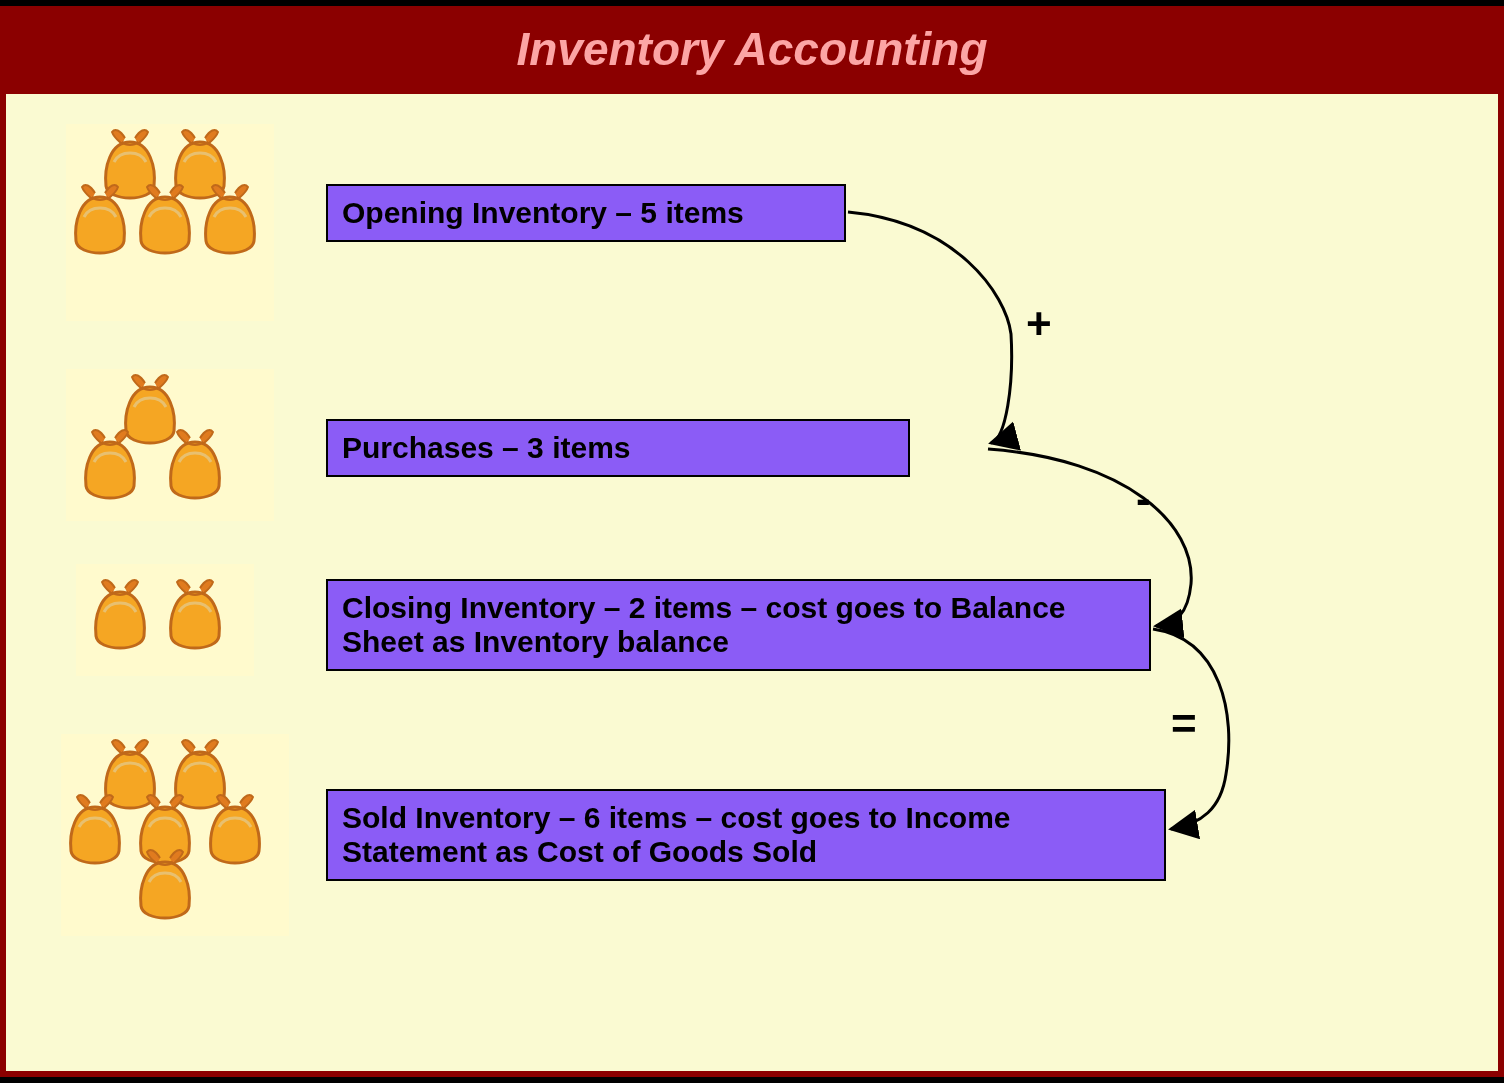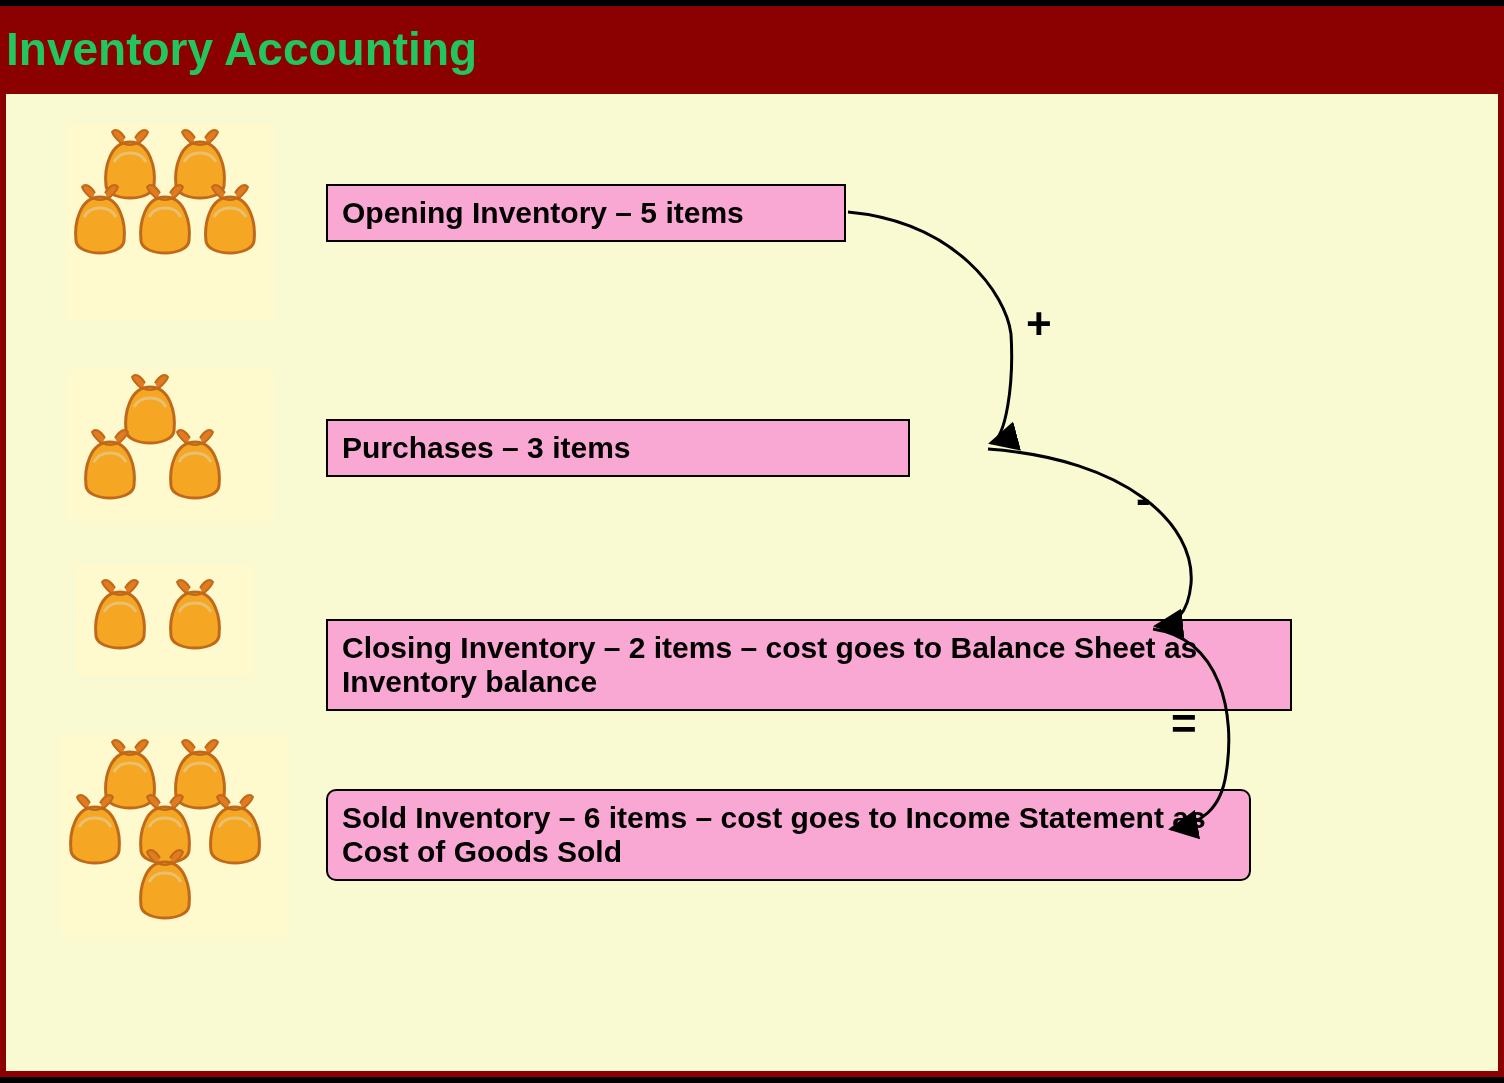--- a/index.html
+++ b/index.html
@@ -17,40 +17,41 @@
     position: relative;
   }
   .slide {
     position: absolute;
     left: 0; right: 0; top: 6px; bottom: 6px;
     background: #fafad2;
     border: 6px solid #8b0000;
   }
   .title-bar {
     background: #8b0000;
-    color: #22c55e;
+    color: #fca5a5;
     font-weight: bold;
     font-size: 46px;
-    text-align: left;
+    text-align: center;
     padding: 14px 0 18px 0;
     margin-top: -4px;
+    font-style: italic;
   }
   .content {
     position: relative;
     width: 100%;
     height: calc(100% - 90px);
   }
   .bags {
     position: absolute;
     background: #fffacd;
     padding: 4px;
   }
   .box {
     position: absolute;
-    background: #f9a8d4;
+    background: #8b5cf6;
     border: 2px solid #000;
     padding: 10px 14px;
     font-size: 30px;
     font-weight: bold;
     color: #000;
   }
   .oplabel {
     position: absolute;
     font-size: 44px;
     font-weight: bold;
@@ -105,36 +106,36 @@
         <span>Purchases – 3 items</span>
       </div>
 
       <div class="bags" style="left:70px; top:470px;">
         <svg width="170" height="100" viewBox="0 0 170 100">
           <use href="#bag" x="10" y="10"></use>
           <use href="#bag" x="85" y="10"></use>
         </svg>
       </div>
 
-      <div class="box" style="left:320px; top:485px; width:966px;margin-top:40px;">
+      <div class="box" style="left:320px; top:485px; width:825px;">
         <span>Closing Inventory – 2 items – cost goes to Balance Sheet as Inventory balance</span>
       </div>
 
       <div class="bags" style="left:55px; top:640px;">
         <svg width="220" height="190" viewBox="0 0 220 190">
           <use href="#bag" x="35" y="0"></use>
           <use href="#bag" x="105" y="0"></use>
           <use href="#bag" x="0" y="55"></use>
           <use href="#bag" x="70" y="55"></use>
           <use href="#bag" x="140" y="55"></use>
           <use href="#bag" x="70" y="110"></use>
         </svg>
       </div>
 
-      <div class="box" style="left:320px; top:695px; width:925px;border-radius:10px;">
+      <div class="box" style="left:320px; top:695px; width:840px;">
         <span>Sold Inventory – 6 items – cost goes to Income Statement as Cost of Goods Sold</span>
       </div>
 
       <svg class="arrow" style="left:0; top:0;" width="1490" height="960">
         <defs>
           <marker id="ah" markerWidth="12" markerHeight="12" refX="9" refY="5" orient="auto">
             <path d="M0 0 L10 5 L0 10 Z" fill="#000"></path>
           </marker>
         </defs>
         <path d="M 842 118 C 950 128, 1000 200, 1005 240 C 1008 290, 1000 345, 985 349" fill="none" stroke="#000" stroke-width="3" marker-end="url(#ah)"></path>

